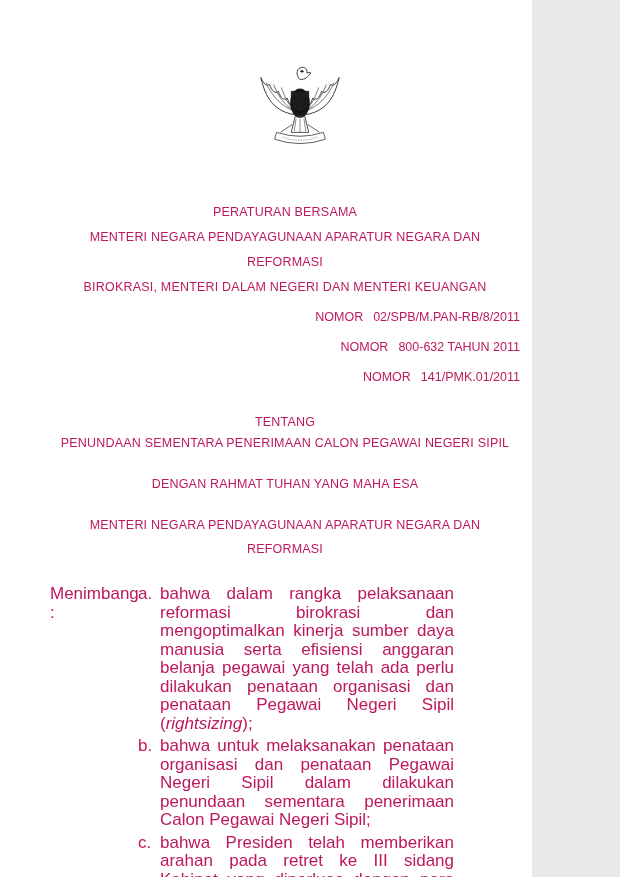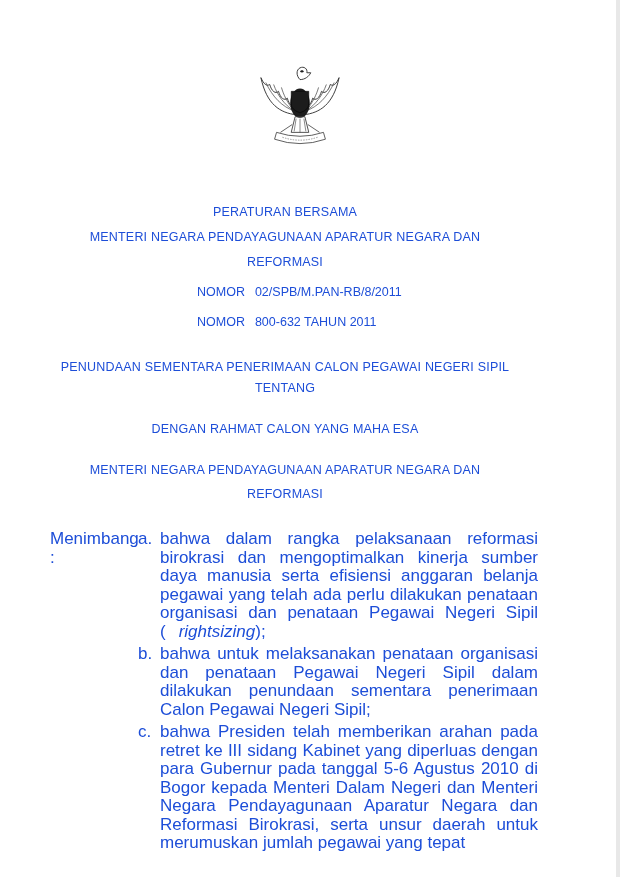--- a/index.html
+++ b/index.html
@@ -1,21 +1,21 @@
 <!DOCTYPE html>
 <html><head>
 <meta charset="utf-8">
 <style>
   html,body{margin:0;padding:0;background:#e8e8e8;}
   .page{
     position:relative;
-    width:616px;height:877px;
+    width:532px;height:877px;
     background:#ffffff;
     font-family:"Liberation Sans", sans-serif;
-    color:#1d4ed8;
+    color:#be185d;
     overflow:hidden;
     box-sizing:border-box;
     padding-top:62px;
   }
   .emblem-wrap{
     width:620px;text-align:center;
     position:relative;left:-10px;
     height:86px;
   }
   .heading-col{
@@ -25,21 +25,21 @@
     font-size:12.5px;
   }
   .title-block{
     margin-top:52px;
     line-height:25px;
     letter-spacing:0.2px;
   }
   .nomor-block{
     margin-top:2px;
     line-height:30px;
-    text-align:left;
+    text-align:right;
     margin-left:147px;
   }
   .nomor-line .nomor-label{display:inline-block;margin-right:10px;}
   .tentang-block{
     margin-top:20px;
     line-height:21px;
     letter-spacing:0.2px;
   }
   .invocation-block{
     margin-top:20px;
@@ -69,21 +69,21 @@
     margin-bottom:4px;
   }
   .item-marker{
     width:22px;
     flex-shrink:0;
   }
   .item-text{
     flex:1;
     text-align:justify;
   }
-  .item-text i{font-style:italic;margin-left:13px;}
+  .item-text i{font-style:italic;}
 </style>
 </head>
 <body>
 
 <div class="page">
 
   <div class="emblem-wrap">
     <svg width="98" height="86" viewBox="0 0 100 88" aria-hidden="true">
 
       <g stroke="#3a3a3a" fill="none" stroke-width="1">
@@ -113,37 +113,41 @@
       <path d="M26,72 Q50,80 74,72 L76,79 Q50,88 24,79 Z" fill="#ffffff" stroke="#4a4a4a" stroke-width="0.9"></path>
       <path d="M32,77 Q50,83 68,77" stroke="#9a9a9a" stroke-width="1" stroke-dasharray="1.5,1.2" fill="none"></path>
     </svg>
   </div>
 
   <div class="heading-col">
 
     <div class="title-block">
       <div>PERATURAN BERSAMA</div>
       <div>MENTERI NEGARA PENDAYAGUNAAN APARATUR NEGARA DAN REFORMASI</div>
+      <div>BIROKRASI, MENTERI DALAM NEGERI DAN MENTERI KEUANGAN</div>
     </div>
 
     <div class="nomor-block">
       <div class="nomor-line">
         <span class="nomor-label">NOMOR</span><span>02/SPB/M.PAN-RB/8/2011</span>
       </div>
       <div class="nomor-line">
         <span class="nomor-label">NOMOR</span><span>800-632 TAHUN 2011</span>
       </div>
+      <div class="nomor-line">
+        <span class="nomor-label">NOMOR</span><span>141/PMK.01/2011</span>
+      </div>
     </div>
 
     <div class="tentang-block">
+      <div>TENTANG</div>
       <div>PENUNDAAN SEMENTARA PENERIMAAN CALON PEGAWAI NEGERI SIPIL</div>
-      <div>TENTANG</div>
     </div>
 
-    <div class="invocation-block">DENGAN RAHMAT CALON YANG MAHA ESA</div>
+    <div class="invocation-block">DENGAN RAHMAT TUHAN YANG MAHA ESA</div>
 
     <div class="issuers-block">
       <div>MENTERI NEGARA PENDAYAGUNAAN APARATUR NEGARA DAN REFORMASI</div>
     </div>
 
   </div>
 
   <div class="menimbang">
     <div class="menimbang-label">Menimbang :</div>
     <div class="menimbang-items">

